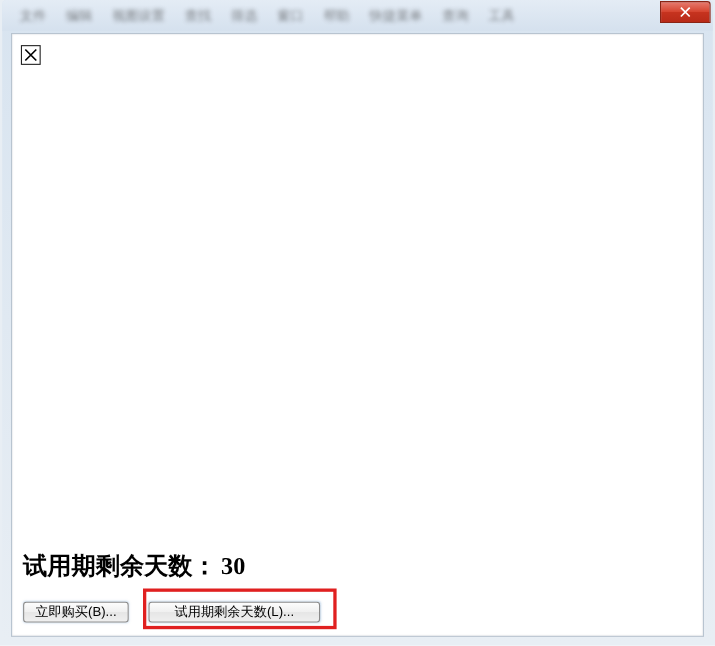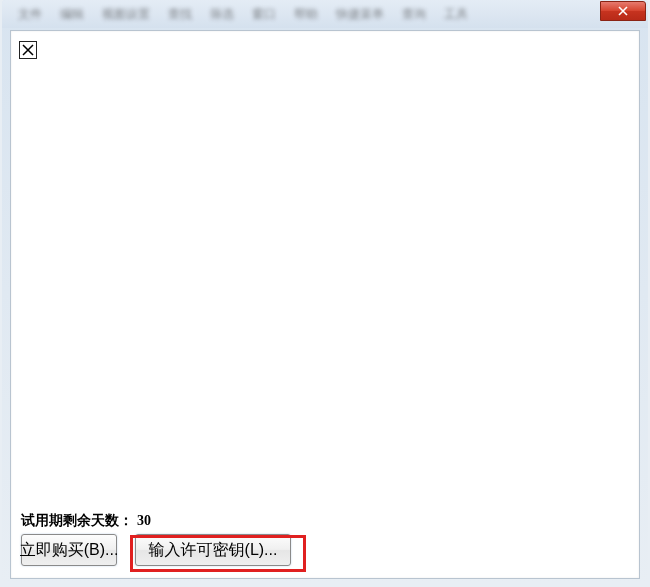--- a/index.html
+++ b/index.html
@@ -86,42 +86,42 @@
       background: #fff;
     }
     .broken-image-icon svg {
       width: 12px;
       height: 12px;
     }
     .trial-text {
       position: absolute;
       left: 10px;
       bottom: 48px;
-      font-size: 14px;
+      font-size: 22px;
       font-weight: bold;
       color: #000;
       font-family: "SimSun", serif;
     }
     .trial-days {
       margin-left: 4px;
     }
     .button-row {
       position: absolute;
       left: 10px;
       right: 10px;
       bottom: 12px;
       display: flex;
       align-items: center;
     }
     .btn {
-      height: 32px;
+      height: 19px;
       background: linear-gradient(to bottom, #fdfdfd 0%, #f0f0f0 48%, #e6e6e6 52%, #efefef 100%);
       border: 1px solid #8a8a8a;
       border-radius: 3px;
-      font-size: 16px;
+      font-size: 12px;
       font-family: "SimSun", sans-serif;
       color: #000;
       padding: 0 10px;
       cursor: pointer;
       box-shadow: 0 0 2px rgba(100,150,200,0.4);
       display: flex;
       align-items: center;
       justify-content: center;
       white-space: nowrap;
     }
@@ -176,18 +176,18 @@
         <path d="M1 1 L11 11 M11 1 L1 11" stroke="#000" stroke-width="1.5" fill="none"></path>
       </svg>
     </div>
 
     <div class="trial-text">
       <span>试用期剩余天数：</span><span class="trial-days">30</span>
     </div>
 
     <div class="button-row">
       <button class="btn btn-buy">立即购买(B)...</button>
-      <button class="btn btn-license">输入许可密钥(L)...</button>
+      <button class="btn btn-license">试用期剩余天数(L)...</button>
     </div>
 
     <div class="highlight-box"></div>
   </div>
 </div>
 
 </body></html>

